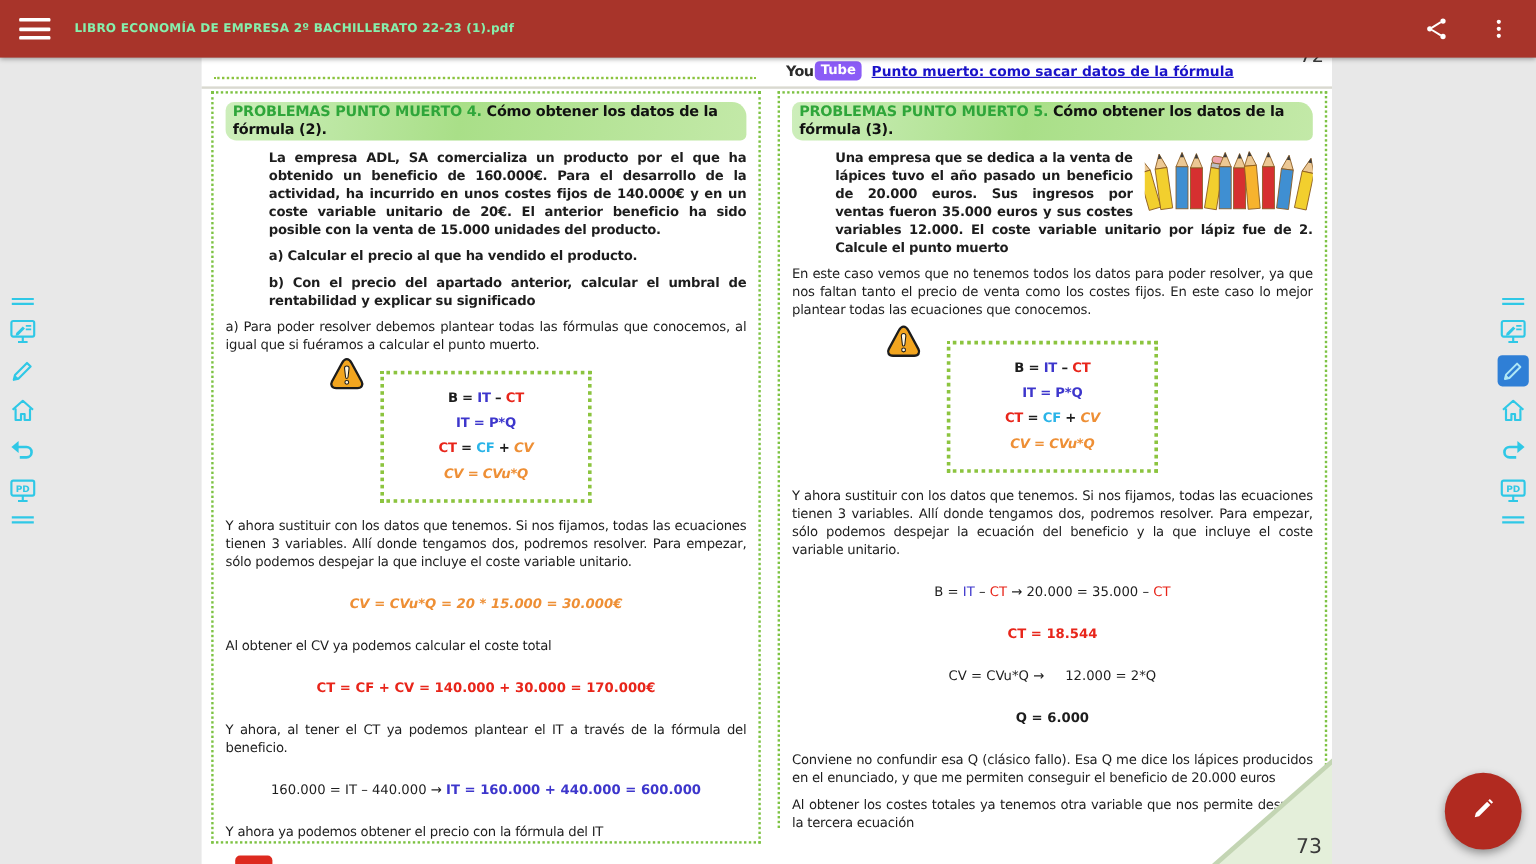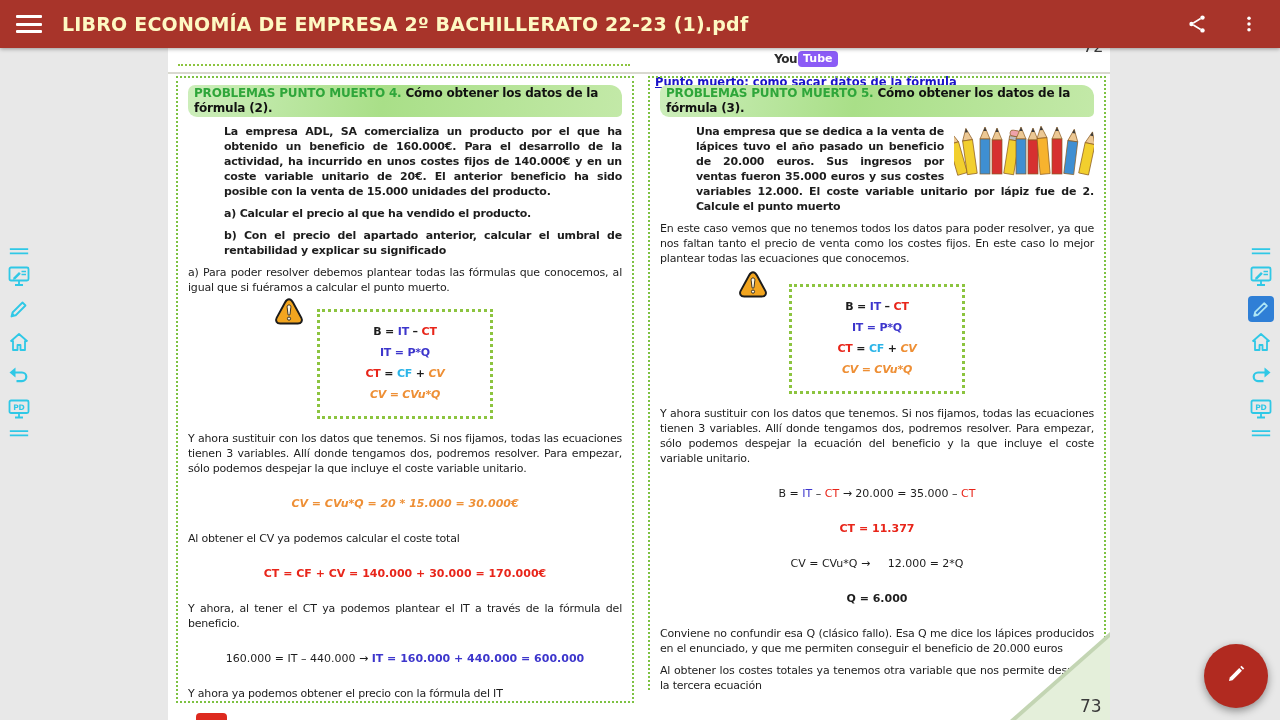--- a/index.html
+++ b/index.html
@@ -5,31 +5,31 @@
   * { margin:0; padding:0; box-sizing:border-box; }
   html,body { width:1280px; height:720px; overflow:hidden; background:#e8e8e8;
               font-family:"DejaVu Sans", sans-serif; }
 
   
   .appbar { position:fixed; top:0; left:0; width:1280px; height:48px; background:#a8342a;
             z-index:60; display:flex; align-items:center; box-shadow:0 1px 4px rgba(0,0,0,.35); }
   .hamburger { width:26px; height:18px; margin:0 20px 0 16px; display:flex; flex-direction:column;
                justify-content:space-between; cursor:pointer; }
   .hamburger span { display:block; height:3px; background:#fff; border-radius:1px; }
-  .appbar-title { color:#fef9c3; font-size:19px; font-weight:bold; letter-spacing:.2px; }
+  .appbar-title { color:#86efac; font-size:10px; font-weight:bold; letter-spacing:.2px; }
   .appbar-actions { margin-left:auto; display:flex; align-items:center; gap:26px; padding-right:18px; }
   .icon-btn { width:26px; height:26px; display:flex; align-items:center; justify-content:center; cursor:pointer; }
 
   
   .page { position:absolute; left:168px; top:48px; width:942px; height:672px; background:#fff; }
   .page-sep { position:absolute; left:0; top:24px; width:100%; height:2px; background:#d9d9d0; }
 
   
   .prev-dotted { position:absolute; left:10px; top:16px; width:452px; border-top:2px dotted #8cc43f; }
-  .prev-yt-row { position:absolute; left:487px; top:3px; display:flex; align-items:center; gap:8px;flex-direction:column; }
+  .prev-yt-row { position:absolute; left:487px; top:3px; display:flex; align-items:center; gap:8px; }
   .yt-logo { display:flex; align-items:center; }
   .yt-you { font-size:12px; font-weight:bold; color:#2b2b2b; letter-spacing:-.5px; }
   .yt-tube { font-size:11px; font-weight:bold; color:#fff; background:#8b5cf6; border-radius:4px;
              padding:1px 5px 2px; margin-left:1px; }
   .yt-link { font-size:11.5px; font-weight:600; color:#1a12c8; text-decoration:underline; cursor:pointer; }
   .prev-pageno { position:absolute; left:915px; top:-11px; font-size:16px; color:#3c3c3c; }
 
   
   .fold-back  { position:absolute; right:0; bottom:0; width:0; height:0;
                 border-bottom:88px solid #c3d5b3; border-left:100px solid transparent; }
@@ -243,21 +243,21 @@
       <div class="fbox">
         <div><span class="c-black">B = </span><span class="c-blue">IT</span><span class="c-black"> – </span><span class="c-red">CT</span></div>
         <div class="c-blue">IT = P*Q</div>
         <div><span class="c-red">CT</span><span class="c-black"> = </span><span class="c-cyan">CF</span><span class="c-black"> + </span><span class="c-orange">CV</span></div>
         <div class="c-orange">CV = CVu*Q</div>
       </div>
     </div>
 
     <p class="normal">Y ahora sustituir con los datos que tenemos.  Si nos fijamos, todas las ecuaciones tienen 3 variables. Allí donde tengamos dos, podremos resolver. Para empezar, sólo podemos despejar la ecuación del beneficio y la que incluye el coste variable unitario.</p>
     <div class="eq"><span>B = </span><span class="c-blue" style="font-weight:normal;">IT</span><span> – </span><span class="c-red" style="font-weight:normal;">CT</span><span> → 20.000 = 35.000 – </span><span class="c-red" style="font-weight:normal;">CT</span></div>
-    <div class="eq bold c-red">CT = 11.377</div>
+    <div class="eq bold c-red">CT = 18.544</div>
     <div class="eq" style="white-space:pre;">CV = CVu*Q →     12.000 = 2*Q</div>
     <div class="eq bold">Q = 6.000</div>
     <p class="normal">Conviene no confundir esa Q (clásico fallo). Esa Q me dice los lápices producidos en el enunciado, y que me permiten conseguir el beneficio de 20.000 euros</p>
     <p class="normal">Al obtener los costes totales ya tenemos otra variable que nos permite despejar la tercera ecuación</p>
     <div class="eq"><span class="c-red">CT</span><span class="c-black"> = </span><span class="c-cyan">CF</span><span class="c-black"> + </span><span class="c-orange">CV</span></div>
     <div class="eq bold c-cyan">CF = 3.000</div>
   </div>
 
   <div class="fold-back"></div>
   <div class="fold-front"></div>

